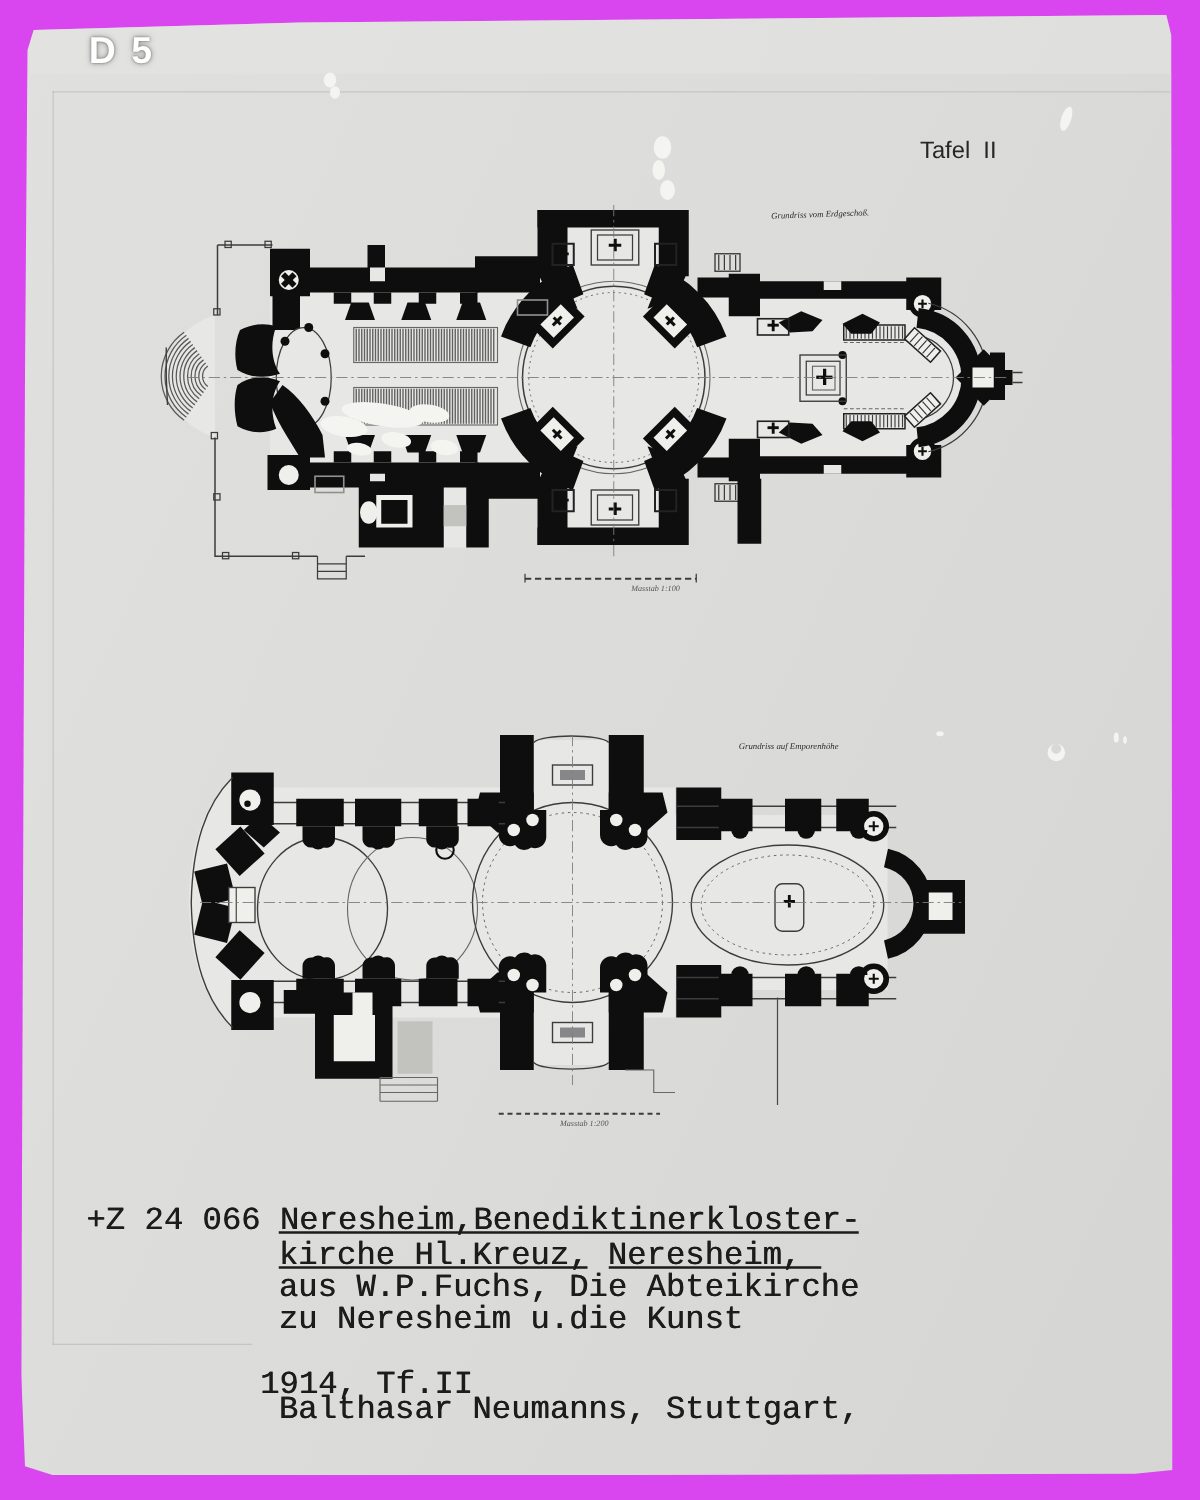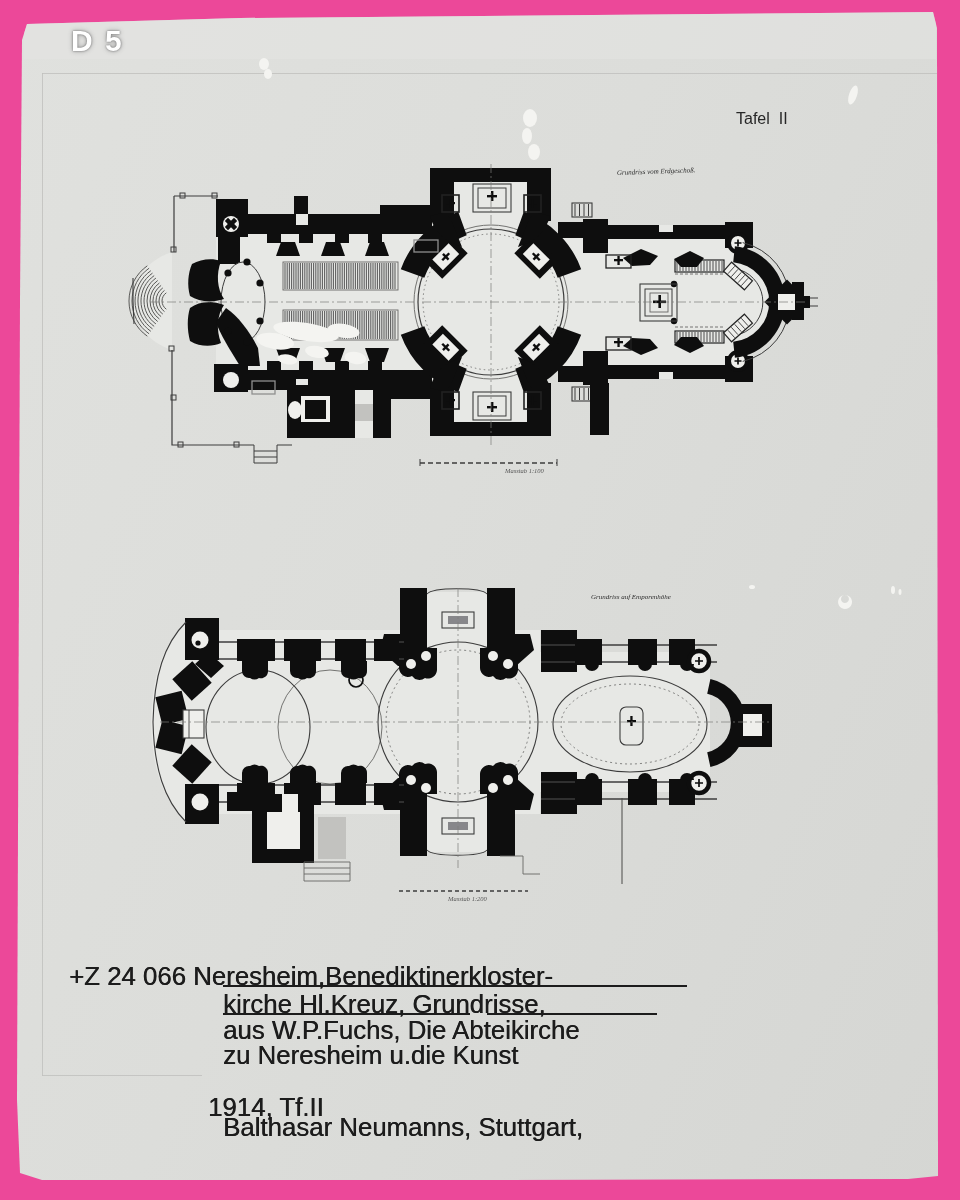--- a/index.html
+++ b/index.html
@@ -1,25 +1,25 @@
 <!DOCTYPE html>
 <html><head><meta charset="utf-8">
 <style>
   html,body { margin:0; padding:0; background:#000; }
-  #page { position:relative; width:960px; height:1200px; background:#ec4899; overflow:hidden;
+  #page { position:relative; width:960px; height:1200px; background:#d946ef; overflow:hidden;
            font-family:"Liberation Sans", sans-serif; }
   #photo { position:absolute; left:0; top:0; width:960px; height:1200px;
             background:linear-gradient(115deg,#e0e1de 0%,#dcddda 45%,#d5d6d3 100%);
             clip-path: polygon(27px 24px, 240px 18px, 933px 12px, 937px 28px, 938px 1176px, 908px 1179px, 500px 1180px, 42px 1180px, 20px 1173px, 17px 1100px, 20px 300px, 22px 40px); }
   #topband { position:absolute; left:24px; top:0px; width:912px; height:59px; background:#e3e4e1; opacity:0.55; }
   .faint { position:absolute; background:#bfbfbd; opacity:0.8; }
   #d5 { position:absolute; left:71px; top:24px; color:#fafaf8; font-size:30px; font-weight:bold;
          letter-spacing:2px; text-shadow:0 0 2px #6a6a6a, 0 0 5px #9a9a9a; color:#ffffff; }
-  #tafel { position:absolute; left:736px; top:110px; color:#272727; font-size:16px; }
-  .cap { position:absolute; font-family:Liberation Sans, sans-serif; font-size:25.8px;
+  #tafel { position:absolute; left:736px; top:110px; color:#272727; font-size:19px; }
+  .cap { position:absolute; font-family:Liberation Mono, monospace; font-size:25.8px;
           color:#1c1c1c; white-space:pre; text-shadow:0.4px 0 0 #1c1c1c; }
   .ul { position:absolute; background:#1c1c1c; height:2.4px; }
 </style></head>
 <body>
 <div id="page">
   <div id="photo">
       <div id="topband"></div>
     </div>
   <div class="faint" style="left:42px; top:73px; width:895px; height:1.2px;"></div>
   <div class="faint" style="left:42px; top:73px; width:1.2px; height:1003px;"></div>
@@ -496,20 +496,20 @@
           <ellipse cx="305" cy="332" rx="33" ry="9"></ellipse>
           <ellipse cx="276" cy="346" rx="19" ry="8"></ellipse>
           <ellipse cx="342" cy="325" rx="16" ry="7"></ellipse>
           <ellipse cx="358" cy="350" rx="11" ry="6"></ellipse>
           <ellipse cx="291" cy="362" rx="10" ry="5"></ellipse>
           <ellipse cx="319" cy="350" rx="12" ry="6"></ellipse>
         </g>
 </g>
   </svg>
   <div class="cap" style="left:69px; top:962px;">+Z 24 066 Neresheim,Benediktinerkloster-</div>
-  <div class="cap" style="left:223px; top:990px;">kirche Hl.Kreuz, Grundrisse,</div>
+  <div class="cap" style="left:223px; top:990px;">kirche Hl.Kreuz, Neresheim,</div>
   <div class="cap" style="left:223px; top:1041px;">zu Neresheim u.die Kunst</div>
   <div class="cap" style="left:223px; top:1016px;">aus W.P.Fuchs, Die Abteikirche</div>
   <div class="cap" style="left:223px; top:1113px;">Balthasar Neumanns, Stuttgart,</div>
   <div class="cap" style="left:208px; top:1093px;">1914, Tf.II</div>
   <div class="ul" style="left:223px; top:985px; width:464px;"></div>
   <div class="ul" style="left:223px; top:1012.5px; width:247px;"></div>
   <div class="ul" style="left:487px; top:1012.5px; width:170px;"></div>
 </div>
 </body></html>

